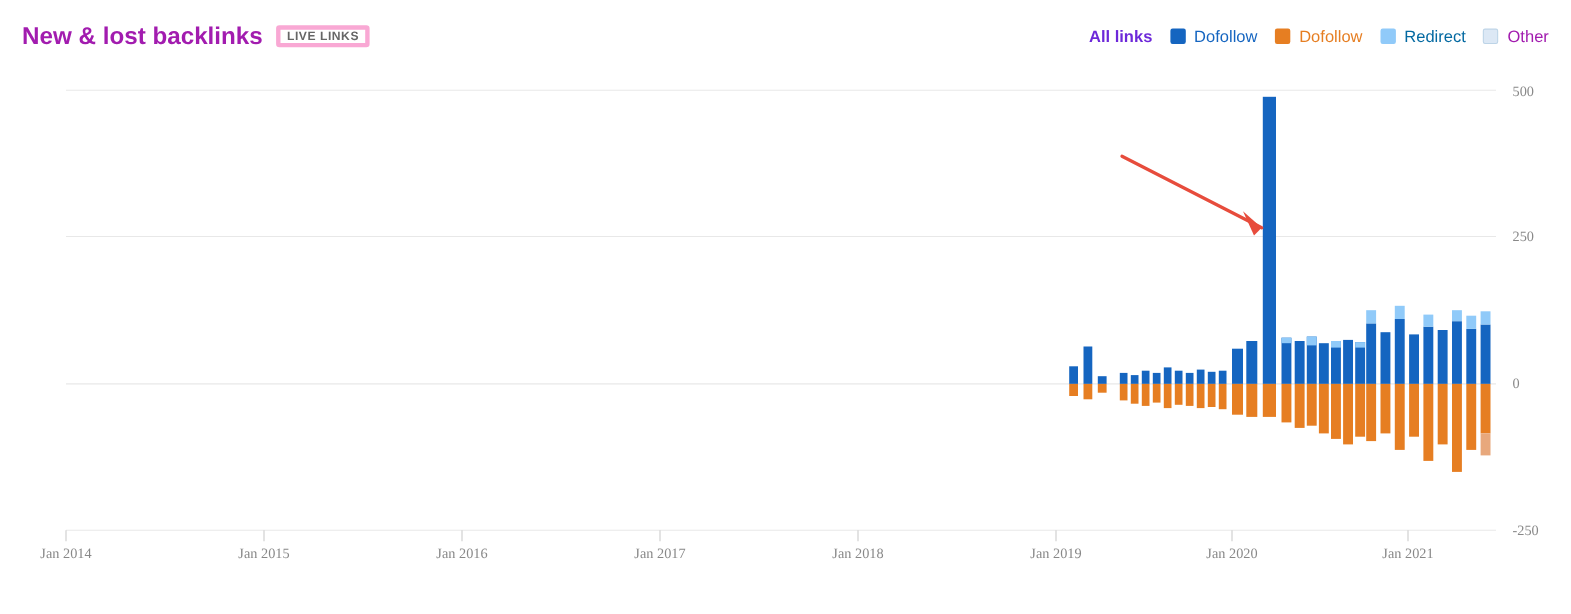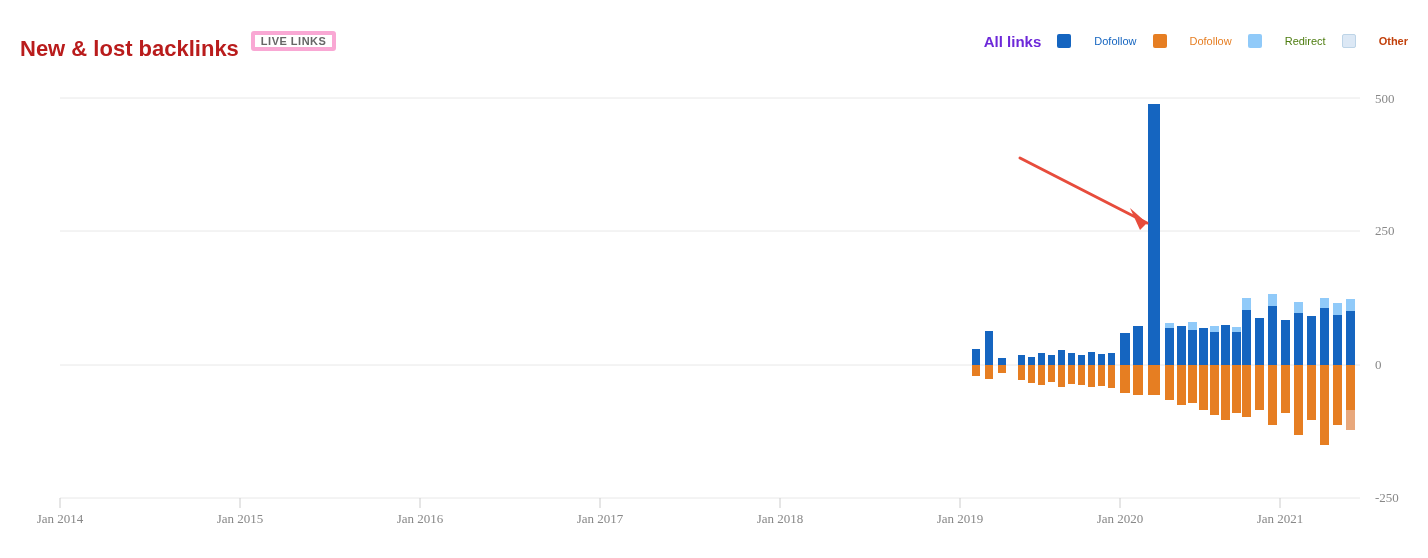--- a/index.html
+++ b/index.html
@@ -23,22 +23,21 @@
       margin-bottom: 16px;
     }
     .title-group {
       display: flex;
       align-items: center;
       gap: 12px;
     }
     .chart-title {
       font-size: 22px;
       font-weight: 700;
-      color: #b91c1c;
-      margin-top: 16px;
+      color: #a21caf;
     }
     .live-badge {
       font-size: 11px;
       font-weight: 700;
       color: #666;
       border: 4px solid #f9a8d4;
       padding: 0 6px;
       border-radius: 3px;
       letter-spacing: 0.5px;
     }
@@ -48,33 +47,33 @@
       gap: 16px;
     }
     .legend-all {
       font-weight: 700;
       color: #6d28d9;
       font-size: 15px;
     }
     .legend-item {
       display: flex;
       align-items: center;
-      gap: 23px;
-      font-size: 11px;
+      gap: 8px;
+      font-size: 15px;
       text-align: center;
     }
     .legend-dot {
       width: 14px;
       height: 14px;
       border-radius: 2px;
     }
     .legend-label-dofollow { color: #1565c0; font-weight: 500; }
     .legend-label-nofollow { color: #e67e22; font-weight: 500; }
-    .legend-label-redirect { color: #4d7c0f; font-weight: 500; }
-    .legend-label-other { color: #c2410c; font-weight: 700; }
+    .legend-label-redirect { color: #0369a1; font-weight: 500; }
+    .legend-label-other { color: #a21caf; font-weight: 400; }
 
     .chart-area {
       position: relative;
       width: 100%;
       height: 460px;
       font-family: Liberation Serif, serif;
     }
     svg.main-chart {
       width: 100%;
       height: 100%;

